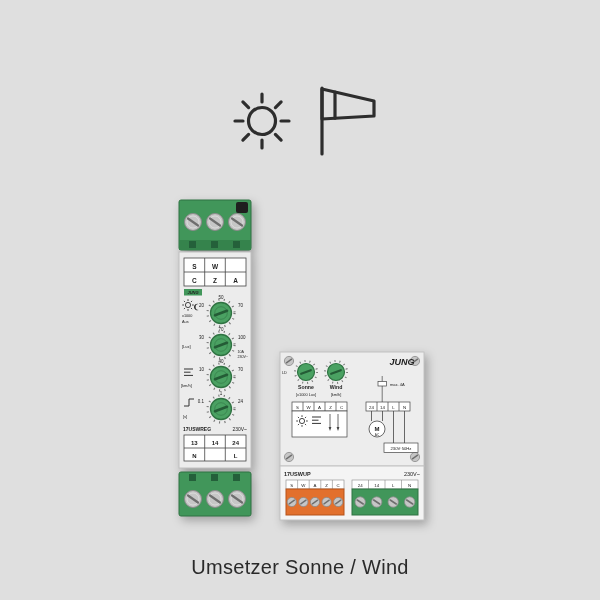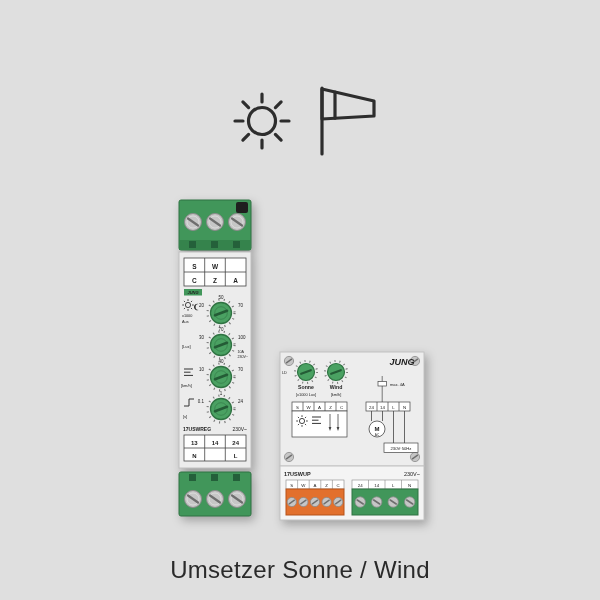--- a/index.html
+++ b/index.html
@@ -8,21 +8,21 @@
     background:#dfdfdf;
     font-family:"Liberation Sans",sans-serif;
   }
   .stage{position:absolute;inset:0}
   .icons{position:absolute;left:222px;top:76px}
   .device-tall{position:absolute;left:176px;top:196px}
   .device-small{position:absolute;left:278px;top:350px}
   .shadow{filter:drop-shadow(3px 4px 5px rgba(0,0,0,0.28))}
   .caption{
     position:absolute;left:0;top:556px;width:100%;
-    text-align:center;font-size:24px;color:#2a2a2a;letter-spacing:.3px;
+    text-align:center;font-size:20px;color:#2a2a2a;letter-spacing:.3px;
   }
   svg{display:block}
   svg text{fill:#222;font-family:"Liberation Sans",sans-serif}
 </style>
 </head>
 <body>
 
 <div class="stage">
 
   <svg width="0" height="0" style="position:absolute" aria-hidden="true">

